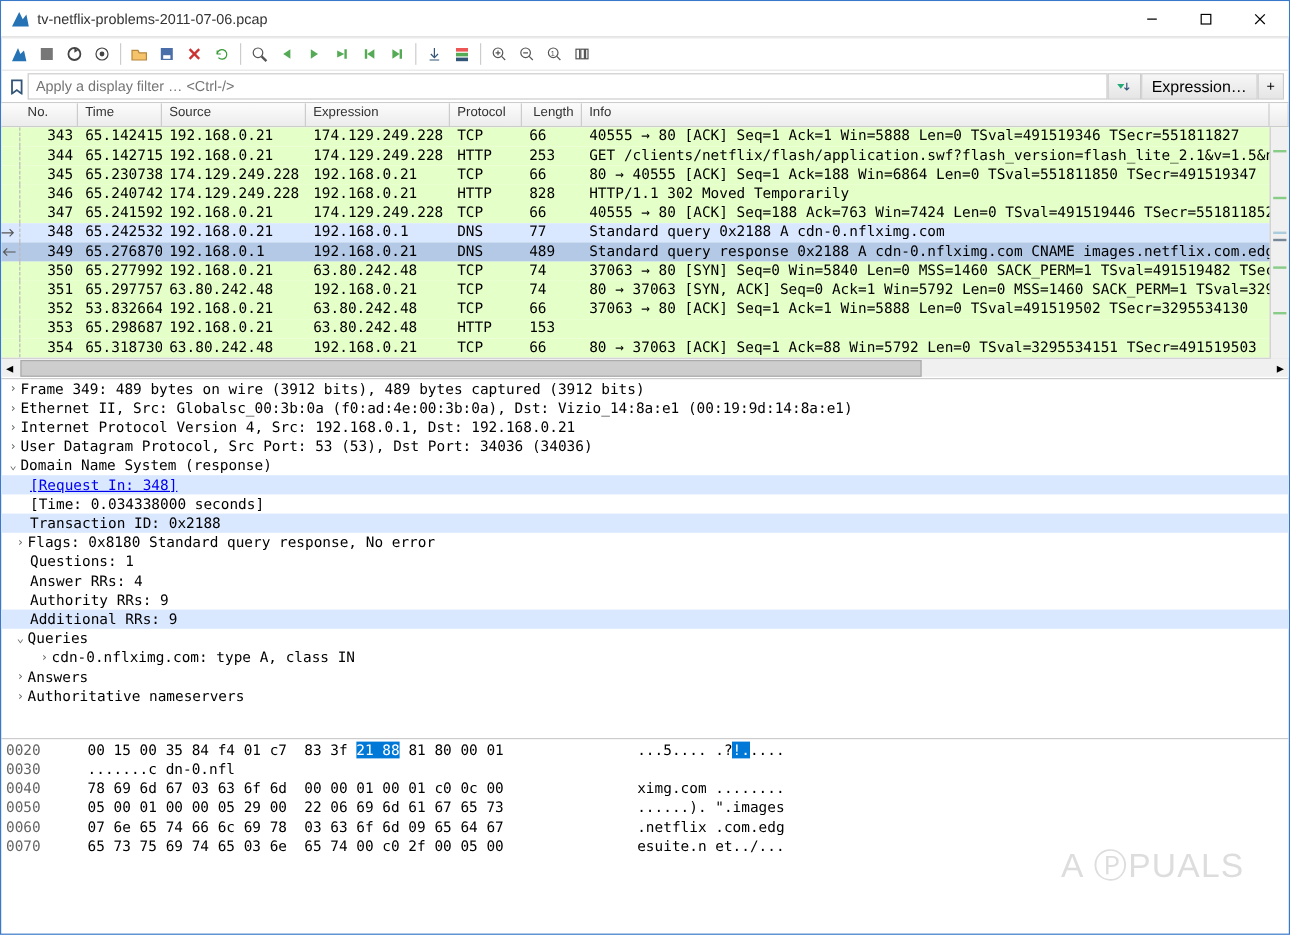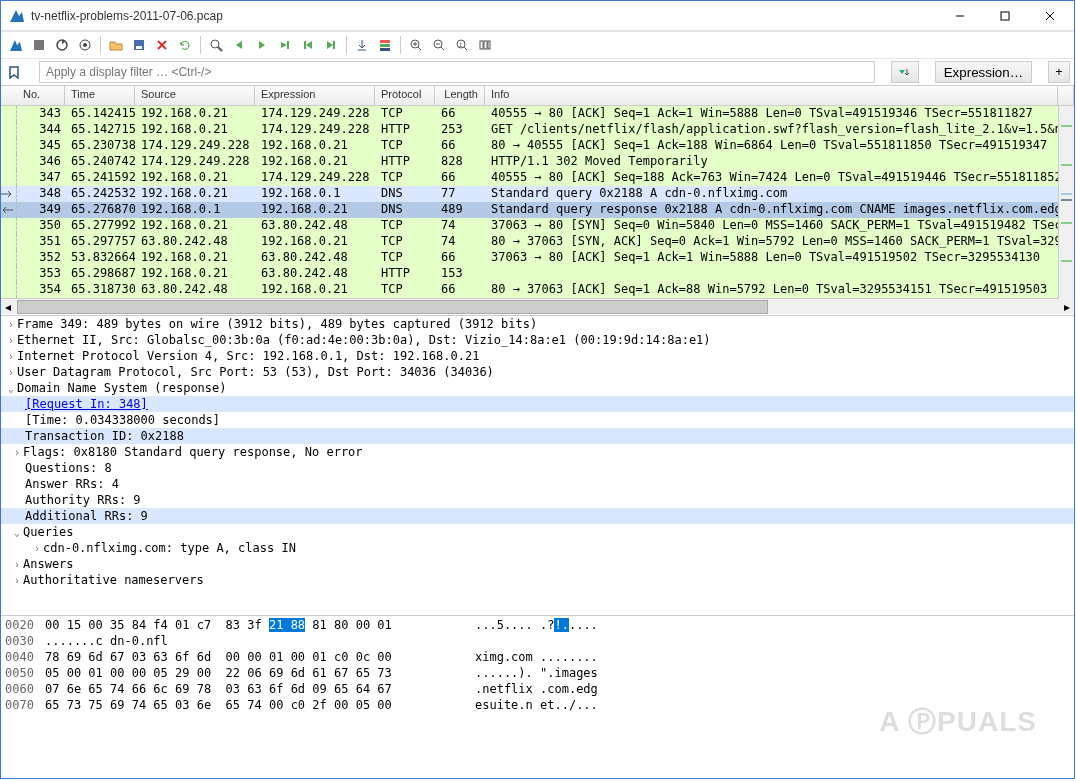--- a/index.html
+++ b/index.html
@@ -8,21 +8,21 @@
   .titlebar { height: 30px; background: #fff; display: flex; align-items: center; padding: 0 2px 0 8px; border-bottom: 1px solid #e5e5e5; }
   .title-icon { width: 16px; height: 16px; margin-right: 6px; }
   .title-text { flex: 1; font-size: 12px; color: #333; }
   .win-btns { display: flex; }
   .win-btn { width: 45px; height: 28px; display: flex; align-items: center; justify-content: center; cursor: pointer; }
   .menubar { height: 22px; display: flex; align-items: center; padding: 0 4px; }
   .menubar span { padding: 2px 8px; cursor: pointer; color: #000; }
   .toolbar { height: 28px; display: flex; align-items: center; padding: 0 4px; gap: 1px; border-top: 1px solid #e5e5e5; border-bottom: 1px solid #e5e5e5; }
   .tb-btn { width: 22px; height: 22px; display: flex; align-items: center; justify-content: center; cursor: pointer; border: 1px solid transparent; }
   .tb-sep { width: 1px; height: 18px; background: #ccc; margin: 0 3px; }
-  .filterbar { height: 26px; display: flex; align-items: center; padding: 2px 4px; gap: 16px; }
+  .filterbar { height: 26px; display: flex; align-items: center; padding: 2px 4px; gap: 0; }
   .filter-icon { width: 18px; height: 18px; display:flex; align-items:center; justify-content:center; }
   .filter-input { flex: 1; height: 22px; padding: 0 6px; border: 1px solid #ccc; font-size: 12px; color: #999; }
   .filter-drop { width: 28px; height: 22px; border: 1px solid #ccc; background: linear-gradient(#f7f7f7,#e5e5e5); display:flex; align-items:center; justify-content:center; cursor:pointer; }
   .expr-btn { height: 22px; padding: 0 8px; border: 1px solid #ccc; background: linear-gradient(#f7f7f7,#e5e5e5); cursor: pointer; }
   .plus-btn { width: 22px; height: 22px; border: 1px solid #ccc; background: linear-gradient(#f7f7f7,#e5e5e5); cursor: pointer; display:flex; align-items:center; justify-content:center; }
   .packet-list { border-top: 1px solid #ccc; position: relative; overflow: hidden; height: 230px;}
   .pl-header { display: flex; height: 20px; background: linear-gradient(#fcfcfc,#ececec); border-bottom: 1px solid #ccc; }
   .pl-header div { padding: 2px 6px; border-right: 1px solid #ccc; font-size: 11px; color: #333; }
   .col-no { width: 48px; }
   .col-time { width: 70px; }
@@ -45,32 +45,32 @@
   .vstrip { position:absolute; right:0; top:20px; bottom:16px; width:16px; background:#f0f0f0; border-left:1px solid #ccc; }
   .vstrip .mark { position:absolute; left:2px; right:2px; height:2px; }
   .details { border-top: 1px solid #ccc; height: 300px; overflow: hidden; font-family: Consolas, monospace; font-size: 12px; }
   .tree-row { padding: 0 4px; height: 16px; display:flex; align-items:center; white-space: nowrap;}
   .tree-caret { display:inline-block; width:12px; text-align:center; color:#666; cursor:pointer; font-size:10px; }
   .tree-indent-1 { padding-left: 24px; }
   .tree-indent-2 { padding-left: 44px; }
   .tree-link { color: #0000ee; text-decoration: underline; }
   .tree-hl { background: #dae8ff; }
   .hexpane { border-top: 1px solid #ccc; height: 122px; font-family: Consolas, monospace; font-size: 12px; padding: 2px 4px; overflow: hidden; }
-  .hexrow { display: flex; height: 16px; }
+  .hexrow { display: flex; height: 16px; gap: 28px; }
   .hex-off { width: 40px; color: #666; }
   .hex-bytes { width: 430px; white-space: pre; }
   .hex-ascii { white-space: pre; }
   .hex-sel { background: #0078d7; color: #fff; }
   .packet-list .pl-row .col-no { padding-left: 2px;}
   .packet-list { position:relative;}
   .pl-rows { margin-left:0;}
   .side-gutter { display:inline-block; width:16px; border-right:1px dashed #bbb; height:16px; vertical-align:top; position:relative;}
   .pl-row > .side-gutter { flex:0 0 16px;}
   .arrow-svg { position:absolute; left:-2px; top:3px;}
-  .watermark { position:absolute; right:40px; bottom:40px; font-size:28px; color:rgba(120,120,120,0.25); font-weight:bold; letter-spacing:1px; pointer-events:none;margin-top:32px;}
+  .watermark { position:absolute; right:40px; bottom:40px; font-size:28px; color:rgba(120,120,120,0.25); font-weight:normal; letter-spacing:1px; pointer-events:none;margin-top:32px;}
 </style>
 </head>
 <body>
 
 <div class="window">
 
   <div class="titlebar">
     <svg class="title-icon" viewBox="0 0 16 16">
         <path d="M1 14 L7 2 L10 8 L13 4 L15 14 Z" fill="#2573b5"></path>
       </svg>
@@ -426,21 +426,21 @@
         <span>[Time: 0.034338000 seconds]</span>
       </div>
     <div class="tree-row tree-indent-1 tree-hl">
         <span>Transaction ID: 0x2188</span>
       </div>
     <div class="tree-row tree-indent-1">
         <span class="tree-caret" style="margin-left:-14px">›</span>
         <span>Flags: 0x8180 Standard query response, No error</span>
       </div>
     <div class="tree-row tree-indent-1">
-        <span>Questions: 8</span>
+        <span>Questions: 1</span>
       </div>
     <div class="tree-row tree-indent-1">
         <span>Answer RRs: 4</span>
       </div>
     <div class="tree-row tree-indent-1">
         <span>Authority RRs: 9</span>
       </div>
     <div class="tree-row tree-indent-1 tree-hl">
         <span>Additional RRs: 9</span>
       </div>

